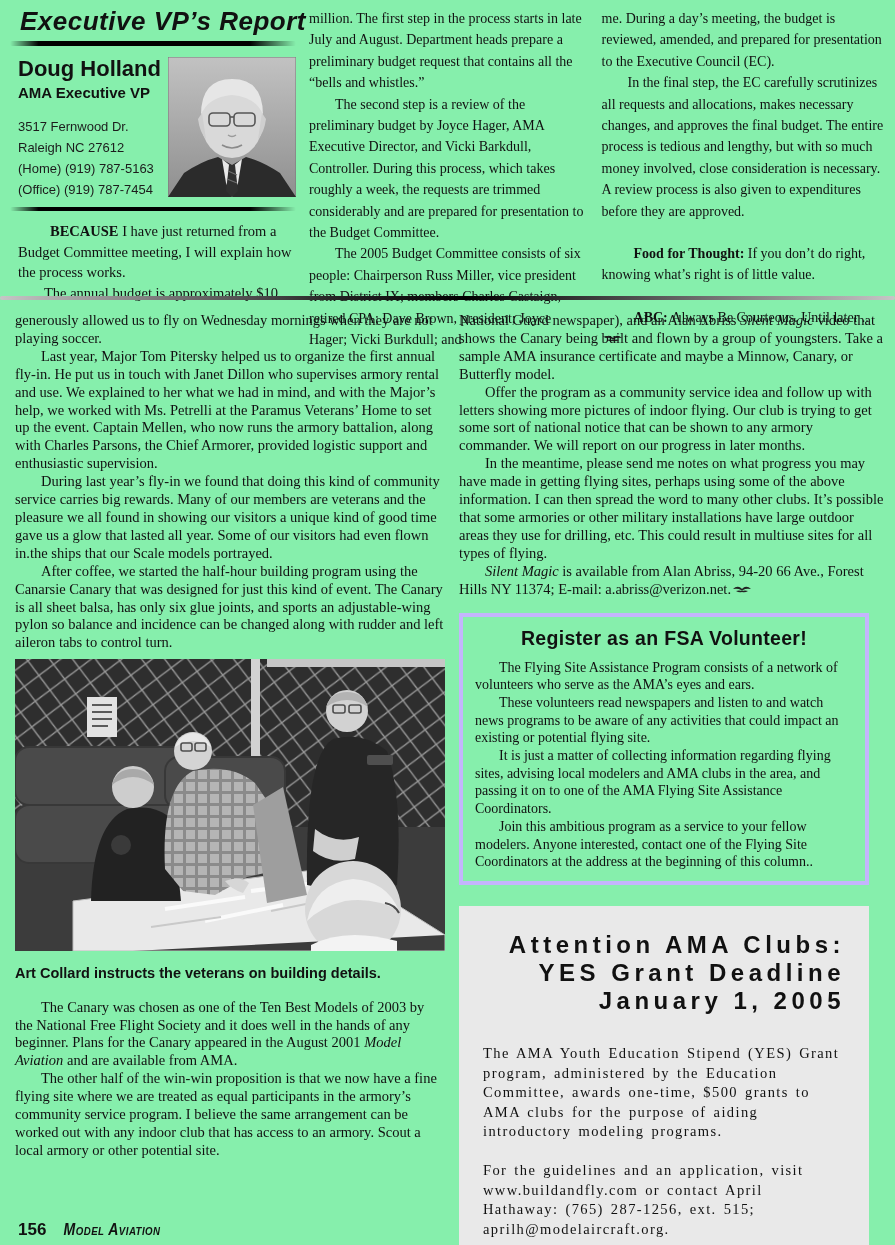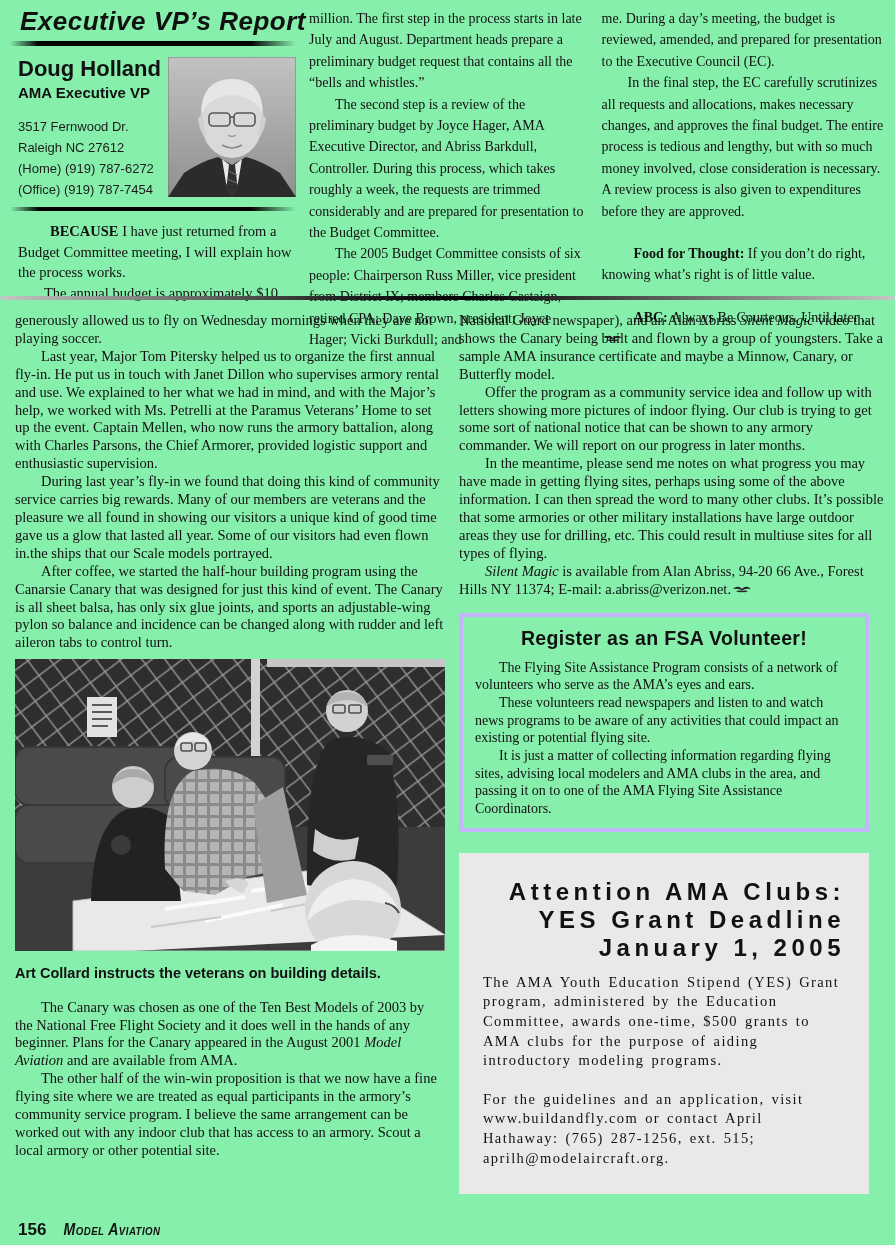--- a/index.html
+++ b/index.html
@@ -60,21 +60,21 @@
     text-align:center;margin:3px 0 9px 0;letter-spacing:.3px;
   }
   .fsa-box .para{font-size:14px;line-height:17.7px;}
   .fsa-box .para.indent{text-indent:24px;}
 
   .yes-box{background:var(--box-bg,#e9e9e9);margin-top:21px;margin-right:16px;padding:25px 24px 26px 24px;}
   .yes-heading{
     font-family:"Liberation Sans", sans-serif;font-weight:bold;font-size:24px;
     letter-spacing:4.5px;line-height:28px;text-align:right;
   }
-  .yes-body{margin-top:11px;}
+  .yes-body{margin-top:29px;}
   .yes-box .para{font-size:14.5px;line-height:19.6px;letter-spacing:1.4px;word-spacing:2px;}
   .yes-box .para + .para{margin-top:19px;}
 
   
   .footer{position:absolute;left:18px;bottom:5px;display:flex;align-items:baseline;gap:11px;
     font-family:"Liberation Sans", sans-serif;}
   .page-number{font-weight:bold;font-size:17px;}
   .magazine-logo{
     font-weight:bold;font-style:italic;font-variant:small-caps;font-size:16px;
     letter-spacing:.5px;transform:scaleX(.88);transform-origin:left baseline;display:inline-block;
@@ -92,21 +92,21 @@
       <div class="report-title">Executive VP’s Report</div>
       <div class="grad-rule"></div>
 
       <div class="author-row">
         <div class="author-info">
           <div class="author-name">Doug Holland</div>
           <div class="author-title">AMA Executive VP</div>
           <div class="author-address">
             <div>3517 Fernwood Dr.</div>
             <div>Raleigh NC 27612</div>
-            <div>(Home) (919) 787-6272</div>
+            <div>(Home) (919) 787-5163</div>
             <div>(Office) (919) 787-7454</div>
           </div>
         </div>
 
         <svg class="portrait-frame" viewBox="0 0 128 140" aria-hidden="true">
           <defs>
             <linearGradient id="pbg" x1="0" y1="0" x2="0" y2="1">
               <stop offset="0" stop-color="#c2c2c2"></stop>
                 <stop offset="1" stop-color="#8f8f8f"></stop>
             </linearGradient>
@@ -133,21 +133,21 @@
       <div class="grad-rule thin"></div>
 
       <div class="intro">
         <p class="para"><span class="bseg">BECAUSE </span><span>I have just returned from a Budget Committee meeting, I will explain how the process works.</span></p>
         <p class="para indent"><span>The annual budget is approximately $10</span></p>
       </div>
     </div>
 
     <div class="tcol2">
       <p class="para"><span>million. The first step in the process starts in late July and August. Department heads prepare a preliminary budget request that contains all the “bells and whistles.”</span></p>
-      <p class="para indent"><span>The second step is a review of the preliminary budget by Joyce Hager, AMA Executive Director, and Abriss Barkdull, Controller. During this process, which takes roughly a week, the requests are trimmed considerably and are prepared for presentation to the Budget Committee.</span></p>
+      <p class="para indent"><span>The second step is a review of the preliminary budget by Joyce Hager, AMA Executive Director, and Vicki Barkdull, Controller. During this process, which takes roughly a week, the requests are trimmed considerably and are prepared for presentation to the Budget Committee.</span></p>
       <p class="para indent"><span>The 2005 Budget Committee consists of six people: Chairperson Russ Miller, vice president from District IX; members Charles Castaign, retired CPA; Dave Brown, president; Joyce Hager; Vicki Burkdull; and</span></p>
     </div>
 
     <div class="tcol3">
       <p class="para"><span>me. During a day’s meeting, the budget is reviewed, amended, and prepared for presentation to the Executive Council (EC).</span></p>
       <p class="para indent"><span>In the final step, the EC carefully scrutinizes all requests and allocations, makes necessary changes, and approves the final budget. The entire process is tedious and lengthy, but with so much money involved, close consideration is necessary. A review process is also given to expenditures before they are approved.</span></p>
       <p class="para gap"><span class="bseg">Food for Thought: </span><span>If you don’t do right, knowing what’s right is of little value.</span></p>
       <p class="para gap"><span><span class="bseg">ABC: </span><span>Always Be Courteous. Until later ..</span></span><svg class="wings" width="18" height="9" viewBox="0 0 18 9" aria-hidden="true">
             <path d="M0 4 Q4 0 8 3 L9 4 L10 3 Q14 0 18 4 Q13 3 10 5 L9 6 L8 5 Q5 3 0 4 Z" fill="#222"></path>
             <path d="M3 6 Q6 5 9 6 Q12 5 15 6 Q12 8 9 7 Q6 8 3 6 Z" fill="#222"></path>
@@ -250,20 +250,21 @@
       <p class="para indent"><span><span class="iseg">Silent Magic</span><span> is available from Alan Abriss, 94-20 66 Ave., Forest Hills NY 11374; E-mail: a.abriss@verizon.net.</span></span><svg class="wings" width="18" height="9" viewBox="0 0 18 9" aria-hidden="true">
             <path d="M0 4 Q4 0 8 3 L9 4 L10 3 Q14 0 18 4 Q13 3 10 5 L9 6 L8 5 Q5 3 0 4 Z" fill="#222"></path>
             <path d="M3 6 Q6 5 9 6 Q12 5 15 6 Q12 8 9 7 Q6 8 3 6 Z" fill="#222"></path>
           </svg></p>
 
       <div class="fsa-box">
         <div class="fsa-title">Register as an FSA Volunteer!</div>
         <p class="para indent"><span>The Flying Site Assistance Program consists of a network of volunteers who serve as the AMA’s eyes and ears.</span></p>
         <p class="para indent"><span>These volunteers read newspapers and listen to and watch news programs to be aware of any activities that could impact an existing or potential flying site.</span></p>
         <p class="para indent"><span>It is just a matter of collecting information regarding flying sites, advising local modelers and AMA clubs in the area, and passing it on to one of the AMA Flying Site Assistance Coordinators.</span></p>
+        <p class="para indent"><span>Join this ambitious program as a service to your fellow modelers. Anyone interested, contact one of the Flying Site Coordinators at the address at the beginning of this column..</span></p>
       </div>
 
       <div class="yes-box">
         <div class="yes-heading">
           <div>Attention AMA Clubs:</div>
           <div>YES Grant Deadline</div>
           <div>January 1, 2005</div>
         </div>
         <div class="yes-body">
           <p class="para"><span>The AMA Youth Education Stipend (YES) Grant program, administered by the Education Committee, awards one-time, $500 grants to AMA clubs for the purpose of aiding introductory modeling programs.</span></p>

